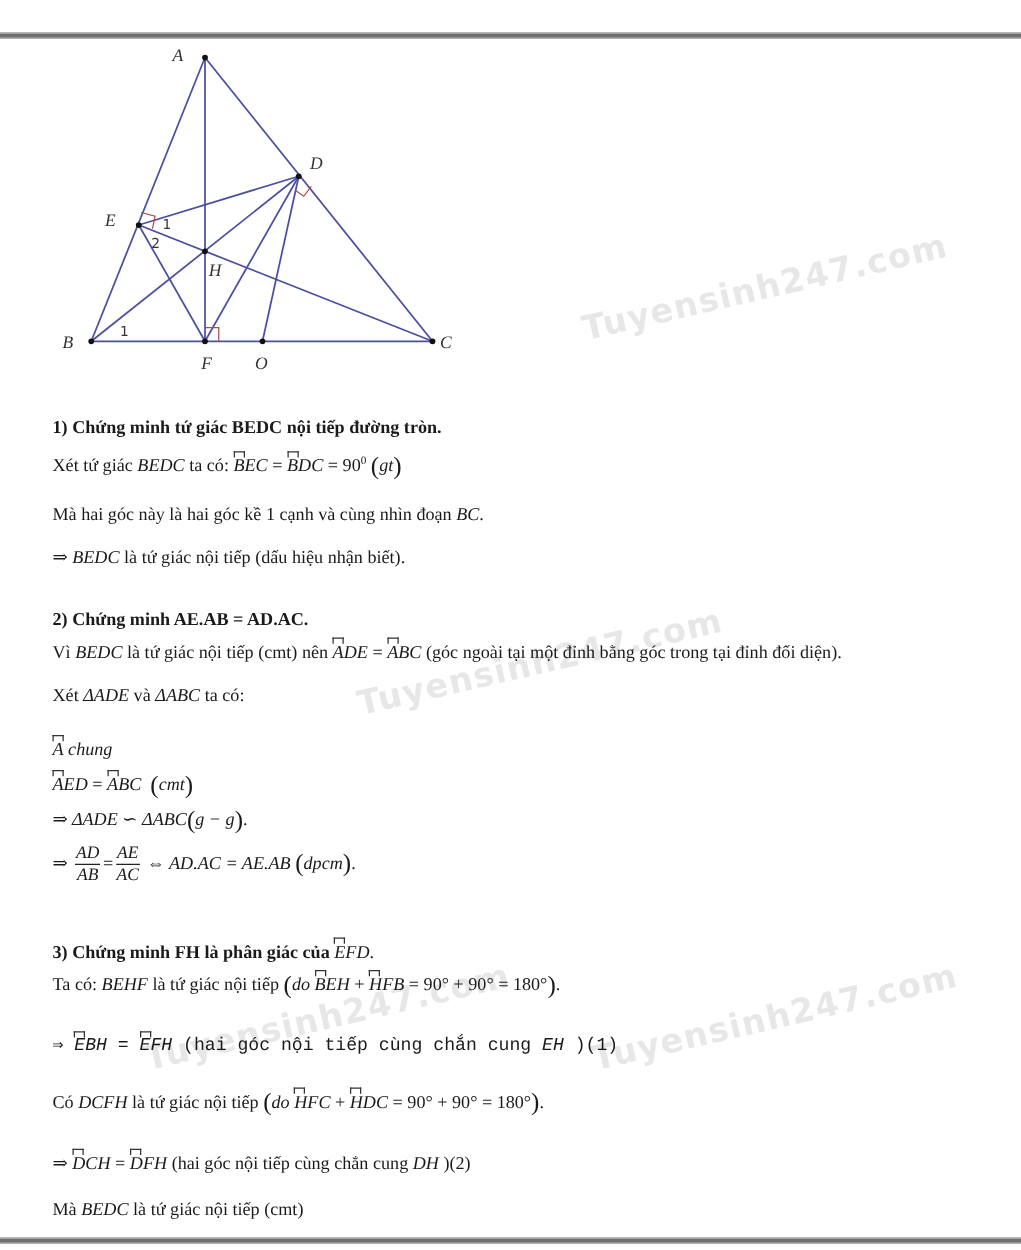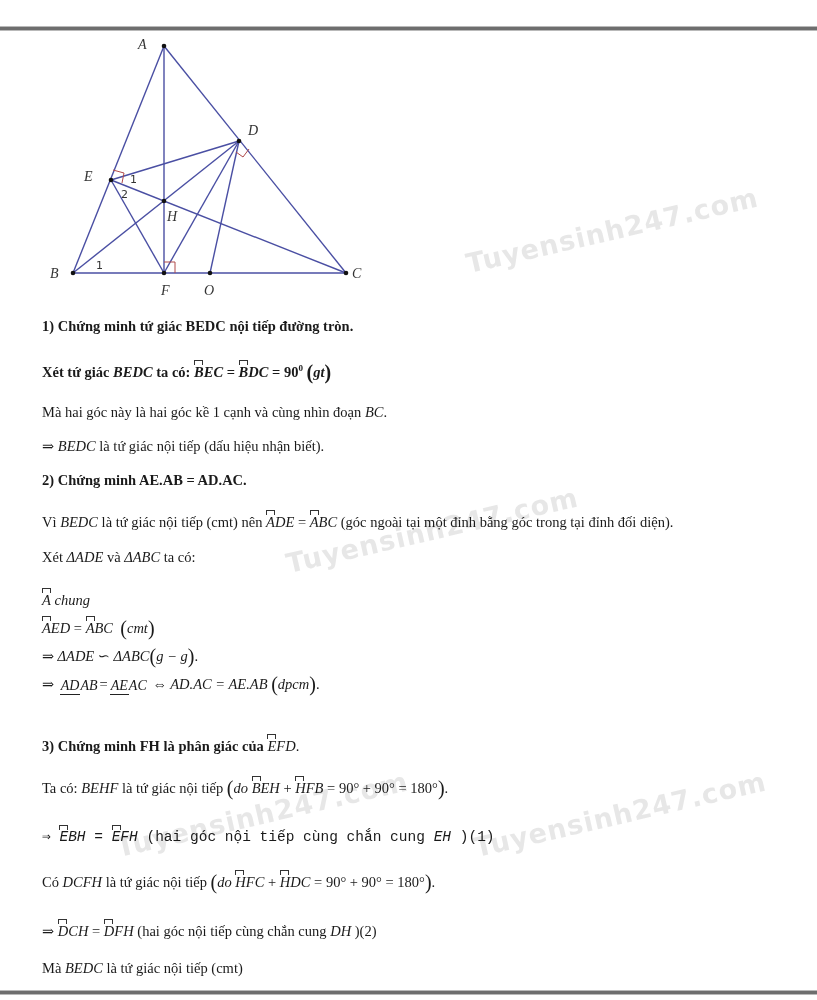--- a/index.html
+++ b/index.html
@@ -7,27 +7,27 @@
          font-family:"Liberation Serif","DejaVu Serif",serif; color:#1a1a1a; }
   .rule { position:absolute; left:0; width:817px; height:3px; background:#6e6e6e;
           border-top:1px solid #b9b9b9; border-bottom:1px solid #b9b9b9; box-sizing:content-box; }
   #rule-top { top:26px; }
   #rule-bottom { top:990px; }
   #figure { position:absolute; left:0; top:30px; width:400px; height:270px; }
   .wm { position:absolute; font-family:"DejaVu Sans","Liberation Sans",sans-serif; font-weight:bold;
         font-size:27px; color:rgba(170,170,170,0.28); transform:rotate(-13deg); transform-origin:left bottom;
         white-space:nowrap; letter-spacing:1px; pointer-events:none; }
   .line { position:absolute; left:42px; font-size:14.5px; white-space:nowrap; line-height:18px; }
-  .h { font-weight:bold; }
+  .h { font-weight:bold;margin-top:16px; }
   i, .m { font-style:italic; }
   .ang { position:relative; display:inline-block; }
   .ang::before { content:""; position:absolute; left:0; top:-3px; width:7px; height:4px;
                  border:1px solid #333; border-bottom:none; }
   .paren { font-size:20px; vertical-align:-2px; font-style:normal; }
-  .frac { display:inline-flex; flex-direction:row; align-items:center; vertical-align:middle;
+  .frac { display:inline-flex; flex-direction:column; align-items:center; vertical-align:middle;
           font-style:italic; font-size:14px; line-height:17px; margin:0 2px; }
   .frac .num { border-bottom:1px solid #222; padding:0 1px; }
   sup { font-size:9px; }
 </style>
 </head>
 <body>
 
 <div class="rule" id="rule-top"></div>
 
 <svg id="figure" viewBox="0 30 400 270" width="400" height="270">
@@ -74,21 +74,21 @@
     <text x="96" y="269">1</text>
   </g>
 </svg>
 
 <div class="wm" style="left:470px; top:248px;">Tuyensinh247.com</div>
 <div class="wm" style="left:290px; top:548px;">Tuyensinh247.com</div>
 <div class="wm" style="left:120px; top:832px;">Tuyensinh247.com</div>
 <div class="wm" style="left:478px; top:832px;">Tuyensinh247.com</div>
 
 <div class="line h" style="top:317px;">1) Chứng minh tứ giác BEDC nội tiếp đường tròn.</div>
-<div class="line" style="top:359px;font-weight:bold;">
+<div class="line" style="top:359px;">
   <span>Xét tứ giác </span><i>BEDC</i><span> ta có: </span><i class="ang">B</i><i>EC</i><span> = </span><i class="ang">B</i><i>DC</i><span> = 90</span><sup>0</sup> <span class="paren">(</span><i>gt</i><span class="paren">)</span>
 </div>
 <div class="line" style="top:403px;">
   <span>Mà hai góc này là hai góc kề 1 cạnh và cùng nhìn đoạn </span><i>BC</i><span>.</span>
 </div>
 <div class="line" style="top:437px;">
   <span>⇒ </span><i>BEDC</i><span> là tứ giác nội tiếp (dấu hiệu nhận biết).</span>
 </div>
 
 <div class="line h" style="top:471px;">2) Chứng minh AE.AB = AD.AC.</div>

